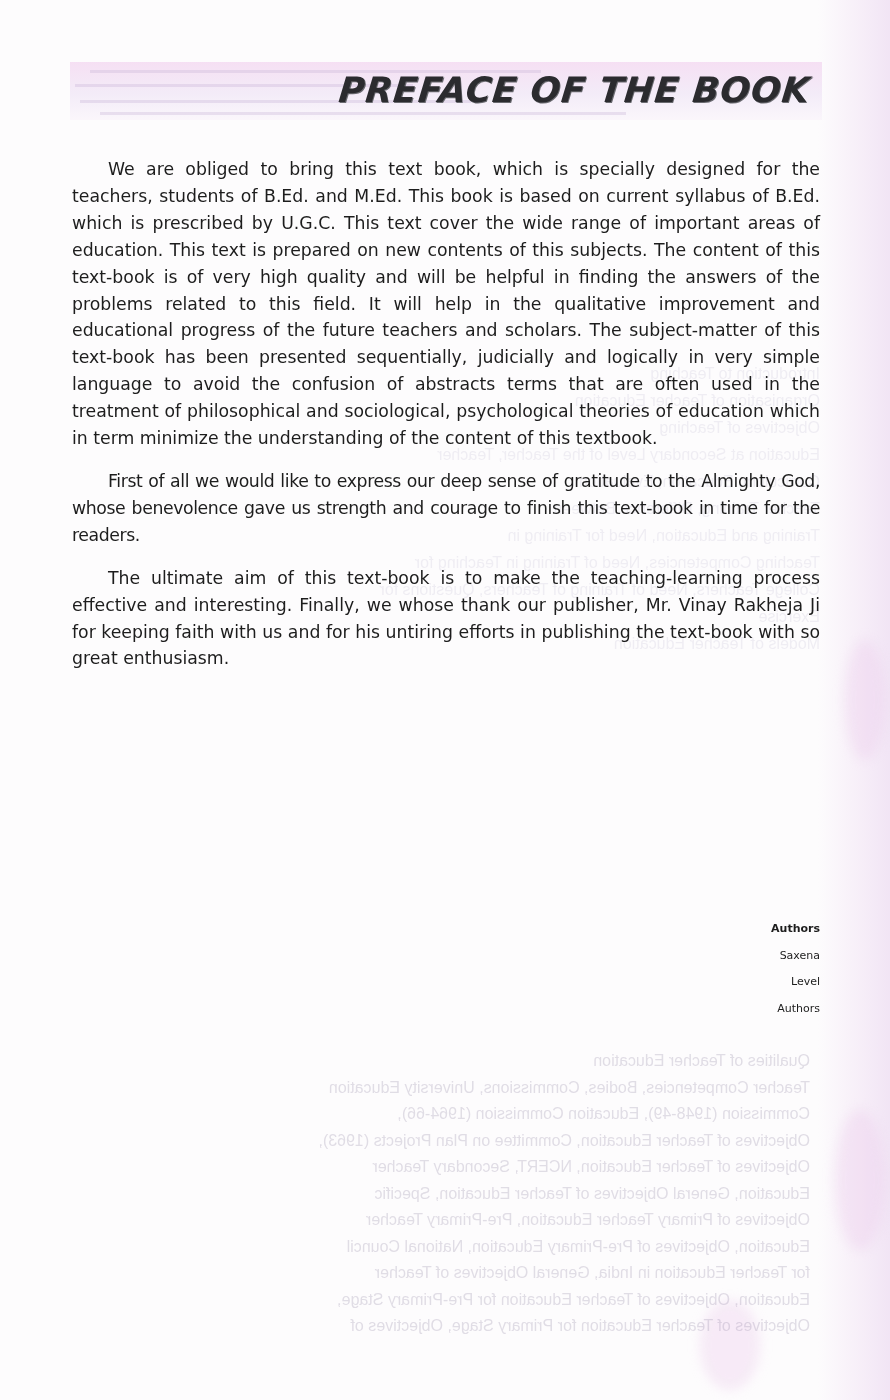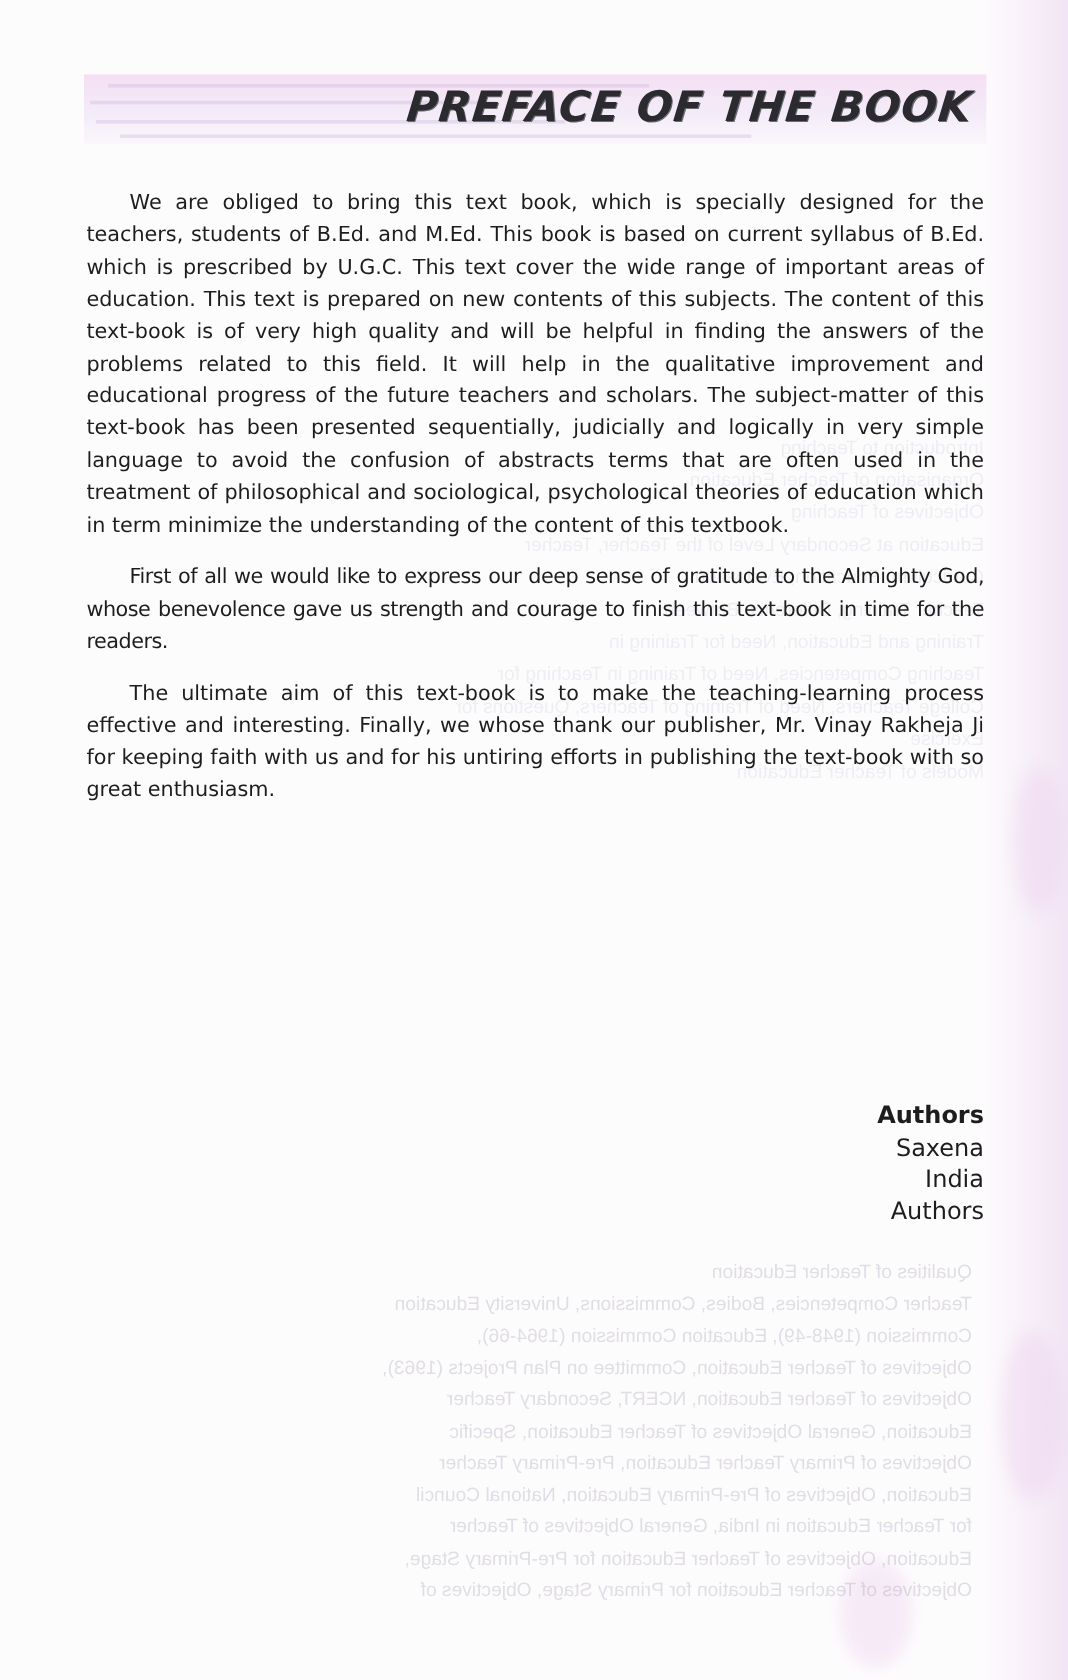--- a/index.html
+++ b/index.html
@@ -72,21 +72,21 @@
     }
     .body-text b {
       font-weight: normal;
     }
     .signature {
       position: absolute;
       right: 70px;
       top: 916px;
       text-align: right;
       font-family: "DejaVu Sans", sans-serif;
-      font-size: 20px;
+      font-size: 11px;
       line-height: 26.5px;
       color: #1d1d1d;
     }
     .signature .sig-title {
       font-weight: bold;
       display: block;
     }
     .signature .sig-name {
       display: block;
       margin-left: 24px;
@@ -157,21 +157,21 @@
 
 <div class="body-text">
   <p>We are obliged to bring this text book, which is specially designed for the teachers, students of B.Ed. and M.Ed. This book is based on current syllabus of B.Ed. which is prescribed by U.G.C. This text cover the wide range of important areas of education. This text is prepared on new contents of this subjects. The content of this text-book is of very high quality and will be helpful in finding the answers of the problems related to this field. It will help in the qualitative improvement and educational progress of the future teachers and scholars. The subject-matter of this text-book has been presented sequentially, judicially and logically in very simple language to avoid the confusion of abstracts terms that are often used in the treatment of philosophical and sociological, psychological theories of education which in term minimize the understanding of the content of this textbook.</p>
   <p class="tight">First of all we would like to express our deep sense of gratitude to the Almighty God, whose benevolence gave us strength and courage to finish this text-book in time for the readers.</p>
   <p><span>The ultimate aim of this text-book is to make the teaching-learning process effective and interesting. Finally, we whose thank our publisher, </span><b>Mr. Vinay Rakheja Ji</b><span> for keeping faith with us and for his untiring efforts in publishing the text-book with so great enthusiasm.</span></p>
 </div>
 
 <div class="signature">
   <span class="sig-title">Authors</span>
   <span class="sig-name">Saxena</span>
-  <span class="sig-name">India</span>
+  <span class="sig-name">Level</span>
   <span class="sig-name">Authors</span>
 </div>
 
 <div class="bleed">
   <div>Qualities of Teacher Education</div>
   <div>Teacher Competencies, Bodies, Commissions, University Education</div>
   <div>Commission (1948-49), Education Commission (1964-66),</div>
   <div>Objectives of Teacher Education, Committee on Plan Projects (1963),</div>
   <div>Objectives of Teacher Education, NCERT, Secondary Teacher</div>
   <div>Education, General Objectives of Teacher Education, Specific</div>

